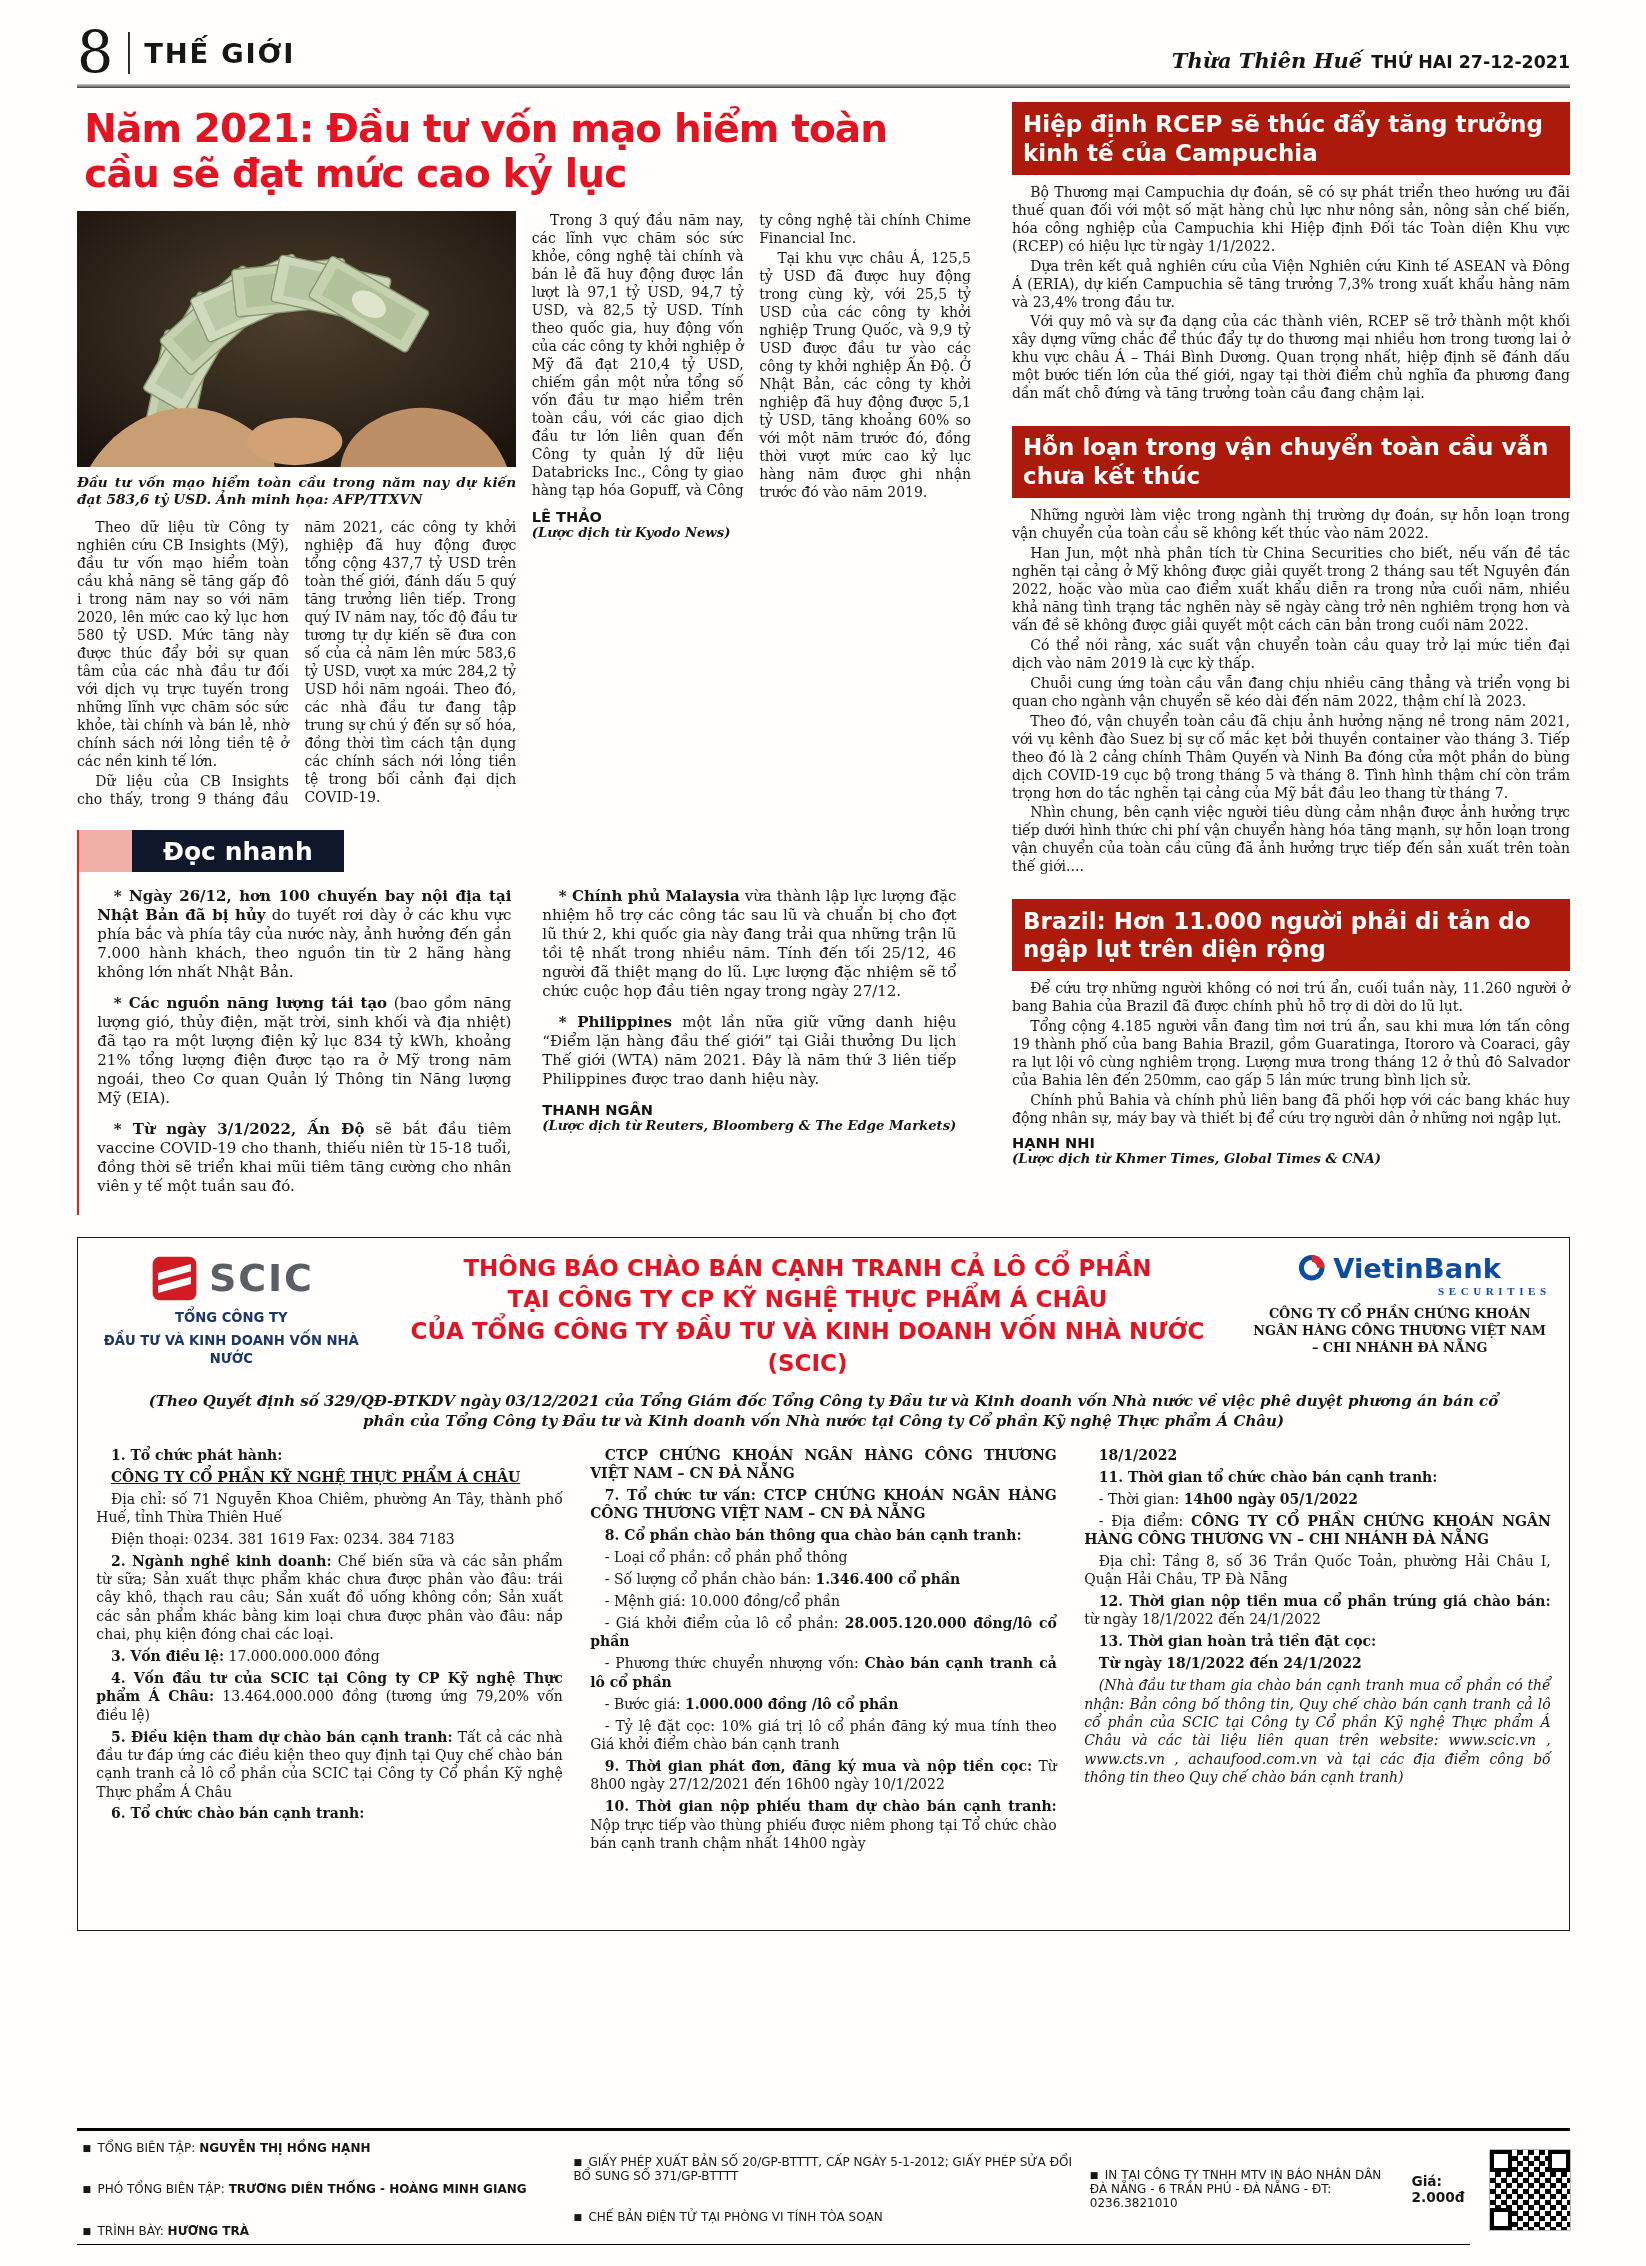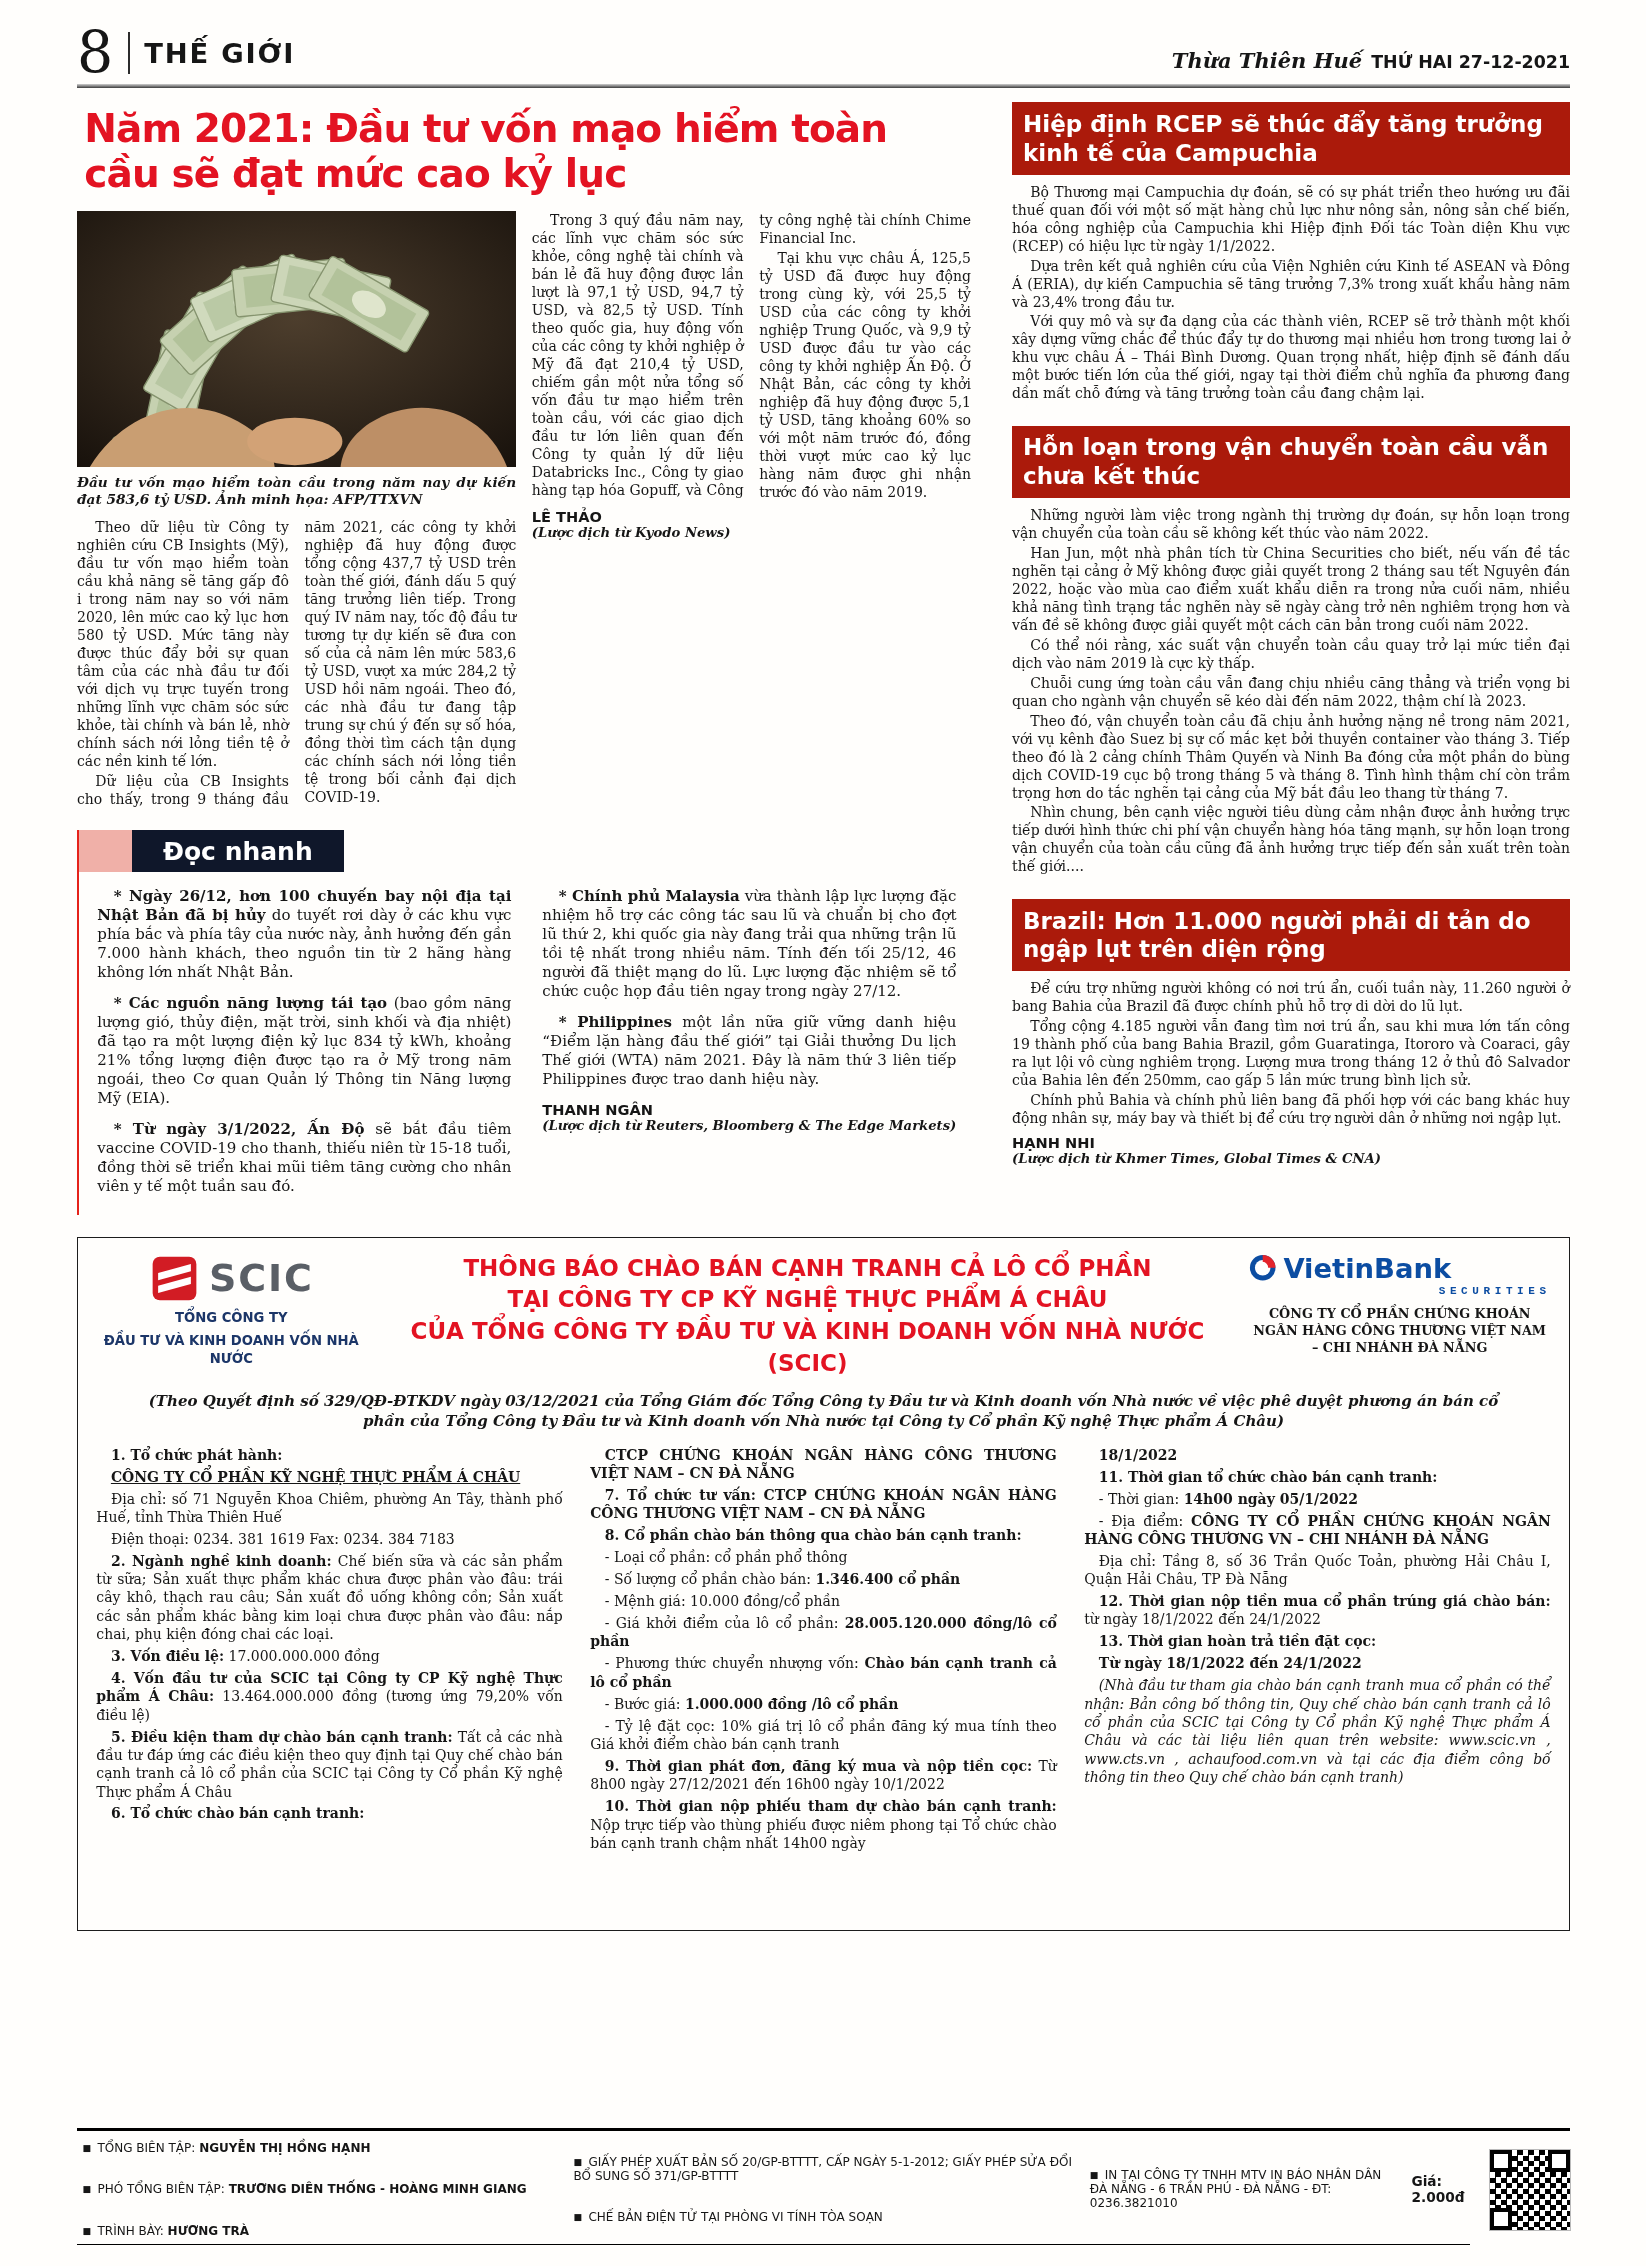--- a/index.html
+++ b/index.html
@@ -51,23 +51,23 @@
   
   .scic{margin-top:22px;border:1.8px solid #1d1d1d;padding:14.6px 18.3px 16.4px;min-height:694px}
   .scic-head{display:grid;grid-template-columns:270px 1fr 302px;gap:16.4px;align-items:start}
   .scic-logo{text-align:center}
   .scic-logo-row{display:flex;align-items:center;justify-content:center;gap:9.1px}
   .scic-name{font-family:"DejaVu Sans","Liberation Sans",sans-serif;font-weight:700;font-size:38px;color:#5a5f66;letter-spacing:1.8px}
   .scic-org{font-family:"DejaVu Sans","Liberation Sans",sans-serif;font-weight:700;color:#1c3668;font-size:13.2px;line-height:1.35;margin-top:5.5px}
   .scic-title{color:#e31322;text-align:center;font-family:"DejaVu Sans","Liberation Sans",sans-serif;
               font-weight:700;font-size:23px;line-height:1.38}
   .vtb{text-align:center}
-  .vtb-row{display:flex;align-items:center;gap:7.3px}
+  .vtb-row{display:flex;align-items:center;justify-content:center;gap:7.3px}
   .vtb-brand{font-family:"DejaVu Sans","Liberation Sans",sans-serif;font-weight:700;font-size:27.4px;color:#0c4da2}
-  .vtb-sub{font-family:Liberation Mono, monospace;font-weight:700;font-size:11px;
+  .vtb-sub{font-family:Liberation Serif, serif;font-weight:700;font-size:11px;
            letter-spacing:4.6px;color:#0c4da2;text-align:right;margin-top:1.8px}
   .vtb-org{font-weight:700;font-size:12.8px;line-height:1.35;margin-top:7.3px}
   .decision{font-style:italic;font-weight:700;text-align:center;font-size:15px;line-height:1.35;
             max-width:1352px;margin:11px auto 14.6px}
   .scic-cols{display:grid;grid-template-columns:1fr 1fr 1fr;gap:27.4px}
   .scic-item{font-size:14px;line-height:18.3px;text-align:justify;margin:0 0 3.7px;text-indent:14.6px}
   .scic-item b{font-weight:700}
   .scic-item b.u{text-decoration:underline}
   .scic-item i{font-style:italic}
   

